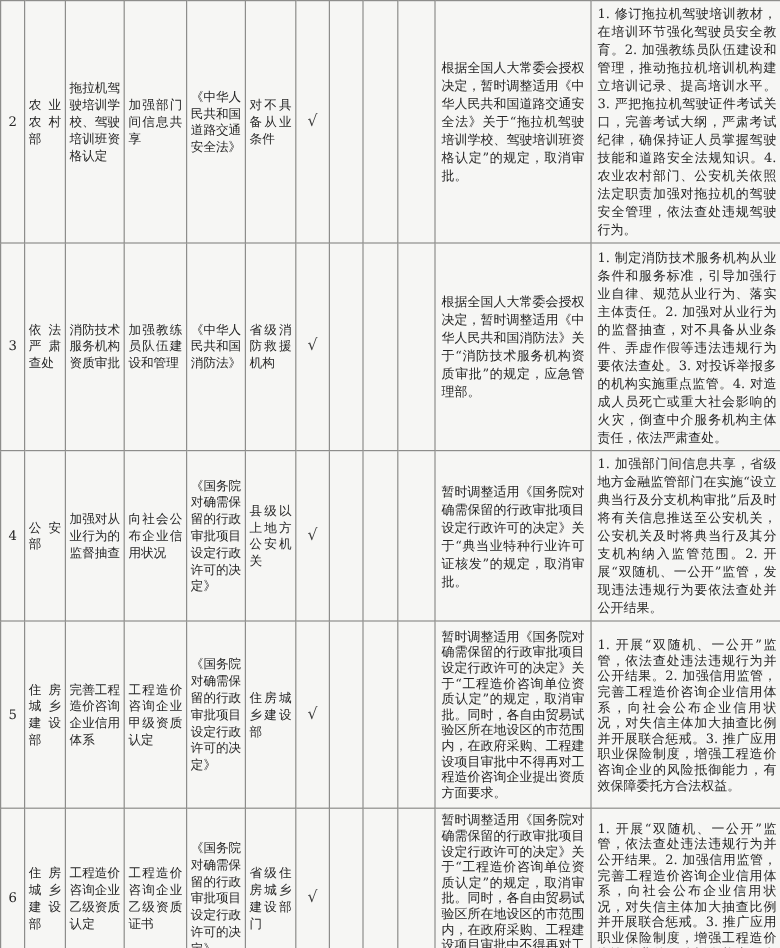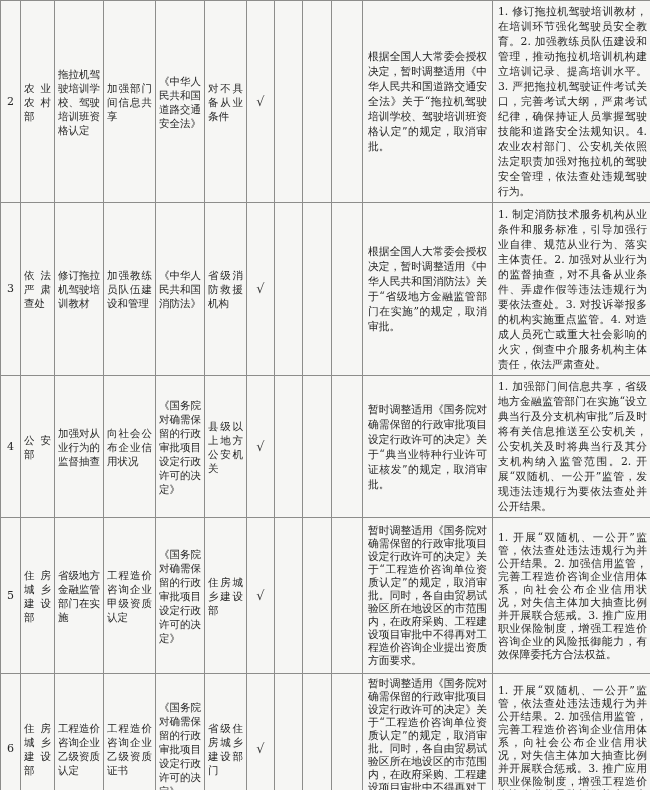--- a/index.html
+++ b/index.html
@@ -77,49 +77,49 @@
       <td class="cell-check">√</td>
       <td class="cell-check"></td>
       <td class="cell-check"></td>
       <td class="cell-check"></td>
       <td class="cell-measure">根据全国人大常委会授权决定，暂时调整适用《中华人民共和国道路交通安全法》关于“拖拉机驾驶培训学校、驾驶培训班资格认定”的规定，取消审批。</td>
       <td class="cell-supervision">1. 修订拖拉机驾驶培训教材，在培训环节强化驾驶员安全教育。2. 加强教练员队伍建设和管理，推动拖拉机培训机构建立培训记录、提高培训水平。3. 严把拖拉机驾驶证件考试关口，完善考试大纲，严肃考试纪律，确保持证人员掌握驾驶技能和道路安全法规知识。4. 农业农村部门、公安机关依照法定职责加强对拖拉机的驾驶安全管理，依法查处违规驾驶行为。</td>
     </tr>
         <tr class="lh15" style="height: 173px;">
       <td class="cell-num">3</td>
       <td class="cell-wrap">依法严肃查处</td>
-      <td class="cell-wrap">修订拖拉机驾驶培训教材</td>
+      <td class="cell-wrap">消防技术服务机构资质审批</td>
       <td class="cell-wrap">加强教练员队伍建设和管理</td>
       <td class="cell-wrap">《中华人民共和国消防法》</td>
       <td class="cell-wrap">省级消防救援机构</td>
       <td class="cell-check">√</td>
       <td class="cell-check"></td>
       <td class="cell-check"></td>
       <td class="cell-check"></td>
-      <td class="cell-measure">根据全国人大常委会授权决定，暂时调整适用《中华人民共和国消防法》关于“省级地方金融监管部门在实施”的规定，取消审批。</td>
+      <td class="cell-measure">根据全国人大常委会授权决定，暂时调整适用《中华人民共和国消防法》关于“消防技术服务机构资质审批”的规定，应急管理部。</td>
       <td class="cell-supervision">1. 制定消防技术服务机构从业条件和服务标准，引导加强行业自律、规范从业行为、落实主体责任。2. 加强对从业行为的监督抽查，对不具备从业条件、弄虚作假等违法违规行为要依法查处。3. 对投诉举报多的机构实施重点监管。4. 对造成人员死亡或重大社会影响的火灾，倒查中介服务机构主体责任，依法严肃查处。</td>
     </tr>
         <tr class="lh15" style="height: 129px;">
       <td class="cell-num">4</td>
       <td class="cell-wrap">公安部</td>
       <td class="cell-wrap">加强对从业行为的监督抽查</td>
       <td class="cell-wrap">向社会公布企业信用状况</td>
       <td class="cell-wrap">《国务院对确需保留的行政审批项目设定行政许可的决定》</td>
       <td class="cell-wrap">县级以上地方公安机关</td>
       <td class="cell-check">√</td>
       <td class="cell-check"></td>
       <td class="cell-check"></td>
       <td class="cell-check"></td>
       <td class="cell-measure">暂时调整适用《国务院对确需保留的行政审批项目设定行政许可的决定》关于“典当业特种行业许可证核发”的规定，取消审批。</td>
       <td class="cell-supervision">1. 加强部门间信息共享，省级地方金融监管部门在实施“设立典当行及分支机构审批”后及时将有关信息推送至公安机关，公安机关及时将典当行及其分支机构纳入监管范围。2. 开展“双随机、一公开”监管，发现违法违规行为要依法查处并公开结果。</td>
     </tr>
         <tr class="lh13" style="height: 156px;">
       <td class="cell-num">5</td>
       <td class="cell-wrap">住房城乡建设部</td>
-      <td class="cell-wrap">省级地方金融监管部门在实施</td>
+      <td class="cell-wrap">完善工程造价咨询企业信用体系</td>
       <td class="cell-wrap">工程造价咨询企业甲级资质认定</td>
       <td class="cell-wrap">《国务院对确需保留的行政审批项目设定行政许可的决定》</td>
       <td class="cell-wrap">住房城乡建设部</td>
       <td class="cell-check">√</td>
       <td class="cell-check"></td>
       <td class="cell-check"></td>
       <td class="cell-check"></td>
       <td class="cell-measure">暂时调整适用《国务院对确需保留的行政审批项目设定行政许可的决定》关于“工程造价咨询单位资质认定”的规定，取消审批。同时，各自由贸易试验区所在地设区的市范围内，在政府采购、工程建设项目审批中不得再对工程造价咨询企业提出资质方面要求。</td>
       <td class="cell-supervision">1. 开展“双随机、一公开”监管，依法查处违法违规行为并公开结果。2. 加强信用监管，完善工程造价咨询企业信用体系，向社会公布企业信用状况，对失信主体加大抽查比例并开展联合惩戒。3. 推广应用职业保险制度，增强工程造价咨询企业的风险抵御能力，有效保障委托方合法权益。</td>
     </tr>

